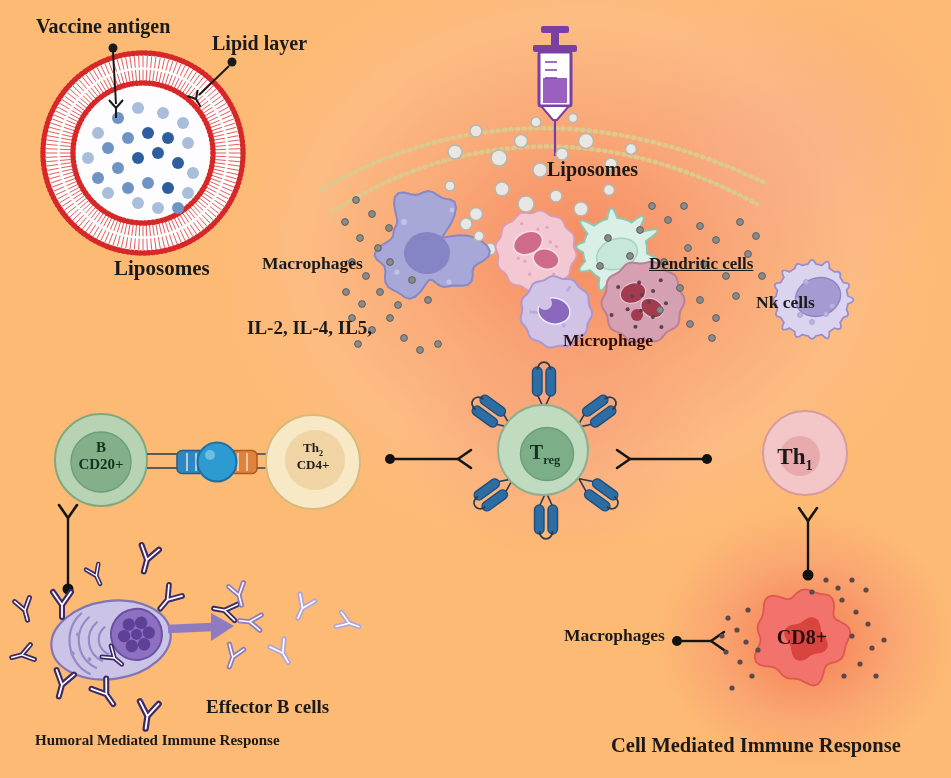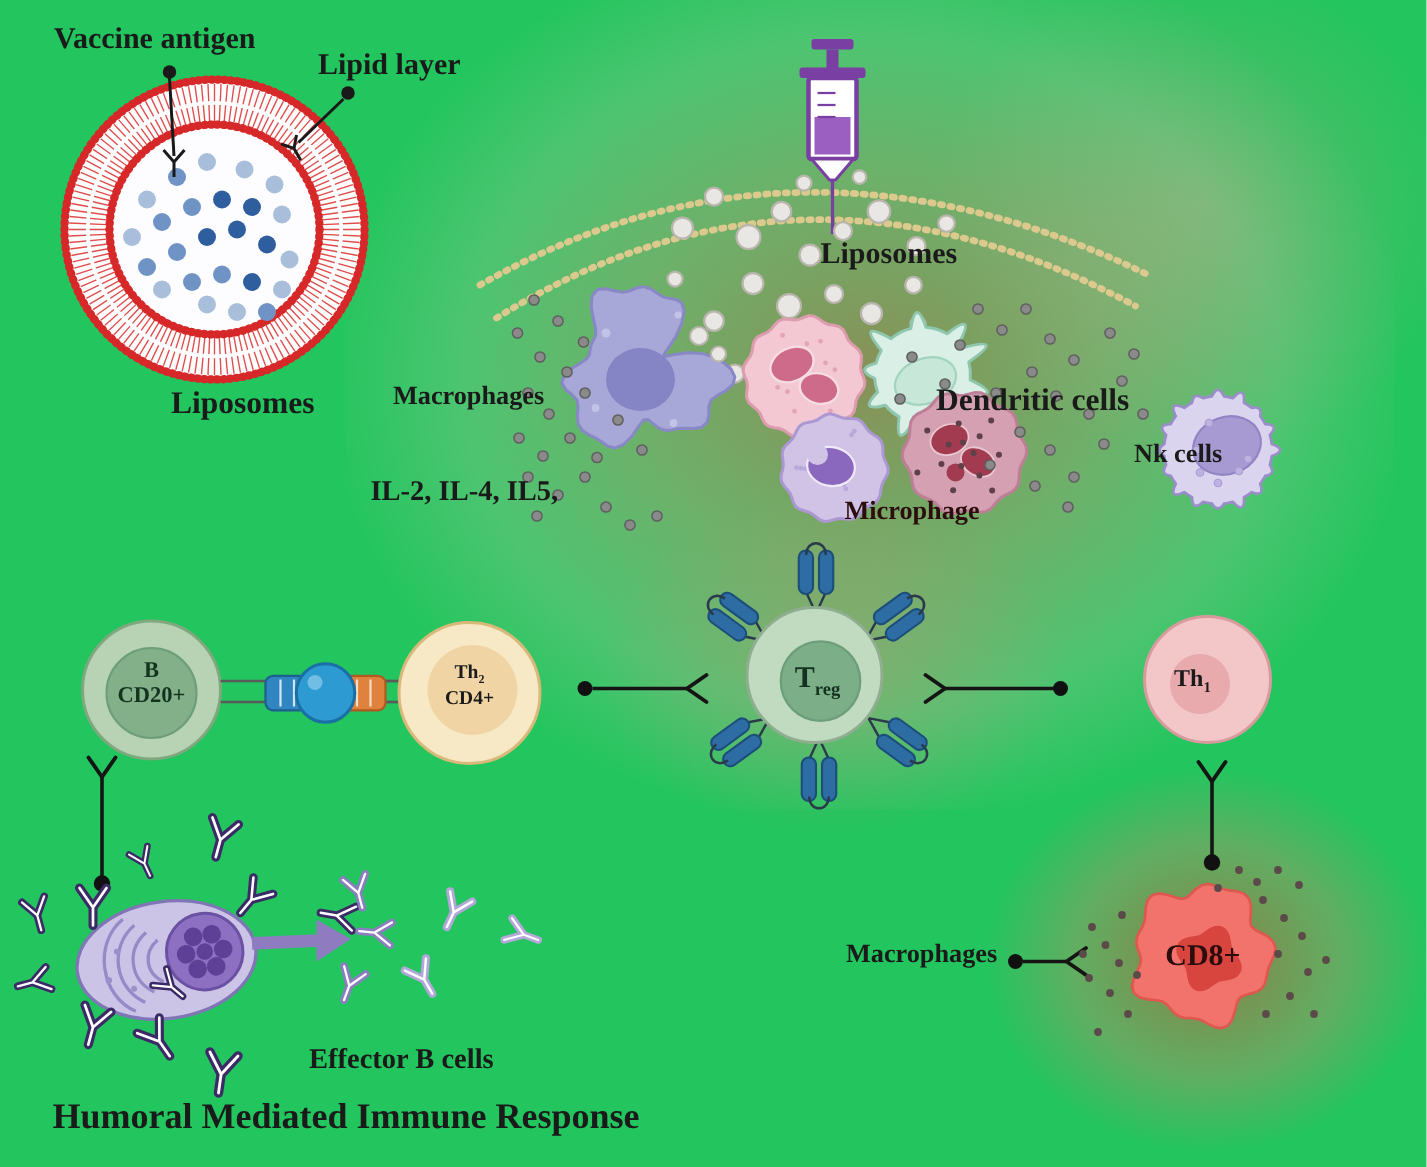--- a/index.html
+++ b/index.html
@@ -1,16 +1,16 @@
 <!DOCTYPE html>
 <html><head>
 <meta charset="utf-8">
 <style>
   html,body{margin:0;padding:0;background:#ffffff;}
-  .canvas{position:relative;width:951px;height:778px;background:#22c55e;overflow:hidden;
+  .canvas{position:relative;width:951px;height:778px;background:#fdba74;overflow:hidden;
           font-family:"Liberation Serif",serif;}
   .glow{position:absolute;pointer-events:none;}
   #glow-main{left:230px;top:-40px;width:700px;height:580px;
     background:radial-gradient(ellipse at 50% 50%, rgba(238,92,80,0.50) 0%, rgba(243,140,128,0.36) 32%, rgba(249,195,188,0.20) 55%, rgba(255,255,255,0) 74%);}
   #glow-topright{left:620px;top:-30px;width:360px;height:340px;
     background:radial-gradient(ellipse at 50% 50%, rgba(244,160,150,0.30) 0%, rgba(255,255,255,0) 70%);}
   #glow-treg{left:395px;top:330px;width:320px;height:230px;
     background:radial-gradient(ellipse at 50% 50%, rgba(242,130,118,0.28) 0%, rgba(255,255,255,0) 70%);}
   #glow-cd8{left:655px;top:510px;width:300px;height:260px;
     background:radial-gradient(ellipse at 50% 50%, rgba(236,62,48,0.50) 0%, rgba(243,120,108,0.30) 42%, rgba(255,255,255,0) 70%);}
@@ -635,25 +635,26 @@
           <circle cx="812" cy="592" r="2.6" fill="#5c4a4a"></circle>
         </g>
     </g>
   </svg>
 
   <div class="lbl" style="left:36px;top:15px;font-size:20px;">Vaccine antigen</div>
   <div class="lbl" style="left:212px;top:32px;font-size:20px;text-align:center;">Lipid layer</div>
   <div class="lbl" style="left:114px;top:256px;font-size:21px;">Liposomes</div>
   <div class="lbl" style="left:547px;top:158px;font-size:20px;">Liposomes</div>
   <div class="lbl" style="left:262px;top:253px;font-size:17.5px;">Macrophages</div>
-  <div class="lbl" style="left:624px;top:254px;font-size:21px;">Dendritic cells</div>
+  <div class="lbl" style="left:649px;top:254px;font-size:17px;text-decoration:underline;">Dendritic cells</div>
   <div class="lbl" style="left:756px;top:292px;font-size:17.5px;">Nk cells</div>
   <div class="lbl" style="left:563px;top:330px;font-size:17.5px;color:#2b0d0d;">Microphage</div>
   <div class="lbl" style="left:222px;top:317px;font-size:19px;margin-left:25px;">IL-2, IL-4, IL5,</div>
   <div class="lbl ctr" style="left:54px;top:439px;width:94px;font-size:15px;color:#14331f;"><span>B</span><br><span>CD20+</span></div>
   <div class="lbl ctr" style="left:266px;top:441px;width:94px;font-size:13px;"><span>Th</span><sub>2</sub><br><span>CD4+</span></div>
   <div class="lbl ctr" style="left:505px;top:441px;width:80px;font-size:20px;color:#14331f;"><span>T</span><sub>reg</sub></div>
-  <div class="lbl ctr" style="left:765px;top:444px;width:60px;font-size:16px;text-align:center;"><span>Th</span><sub>1</sub></div>
+  <div class="lbl ctr" style="left:765px;top:444px;width:60px;font-size:23px;text-align:center;"><span>Th</span><sub>1</sub></div>
   <div class="lbl" style="left:206px;top:696px;font-size:19px;">Effector B cells</div>
-  <div class="lbl" style="left:35px;top:732px;font-size:24px;">Humoral Mediated Immune Response</div>
+  <div class="lbl" style="left:35px;top:732px;font-size:15px;">Humoral Mediated Immune Response</div>
   <div class="lbl" style="left:564px;top:625px;font-size:17.5px;">Macrophages</div>
   <div class="lbl ctr" style="left:762px;top:626px;width:80px;font-size:20px;color:#2b0d0d;">CD8+</div>
+  <div class="lbl" style="left:611px;top:734px;font-size:20.5px;">Cell Mediated Immune Response</div>
 </div>
 
 </body></html>

